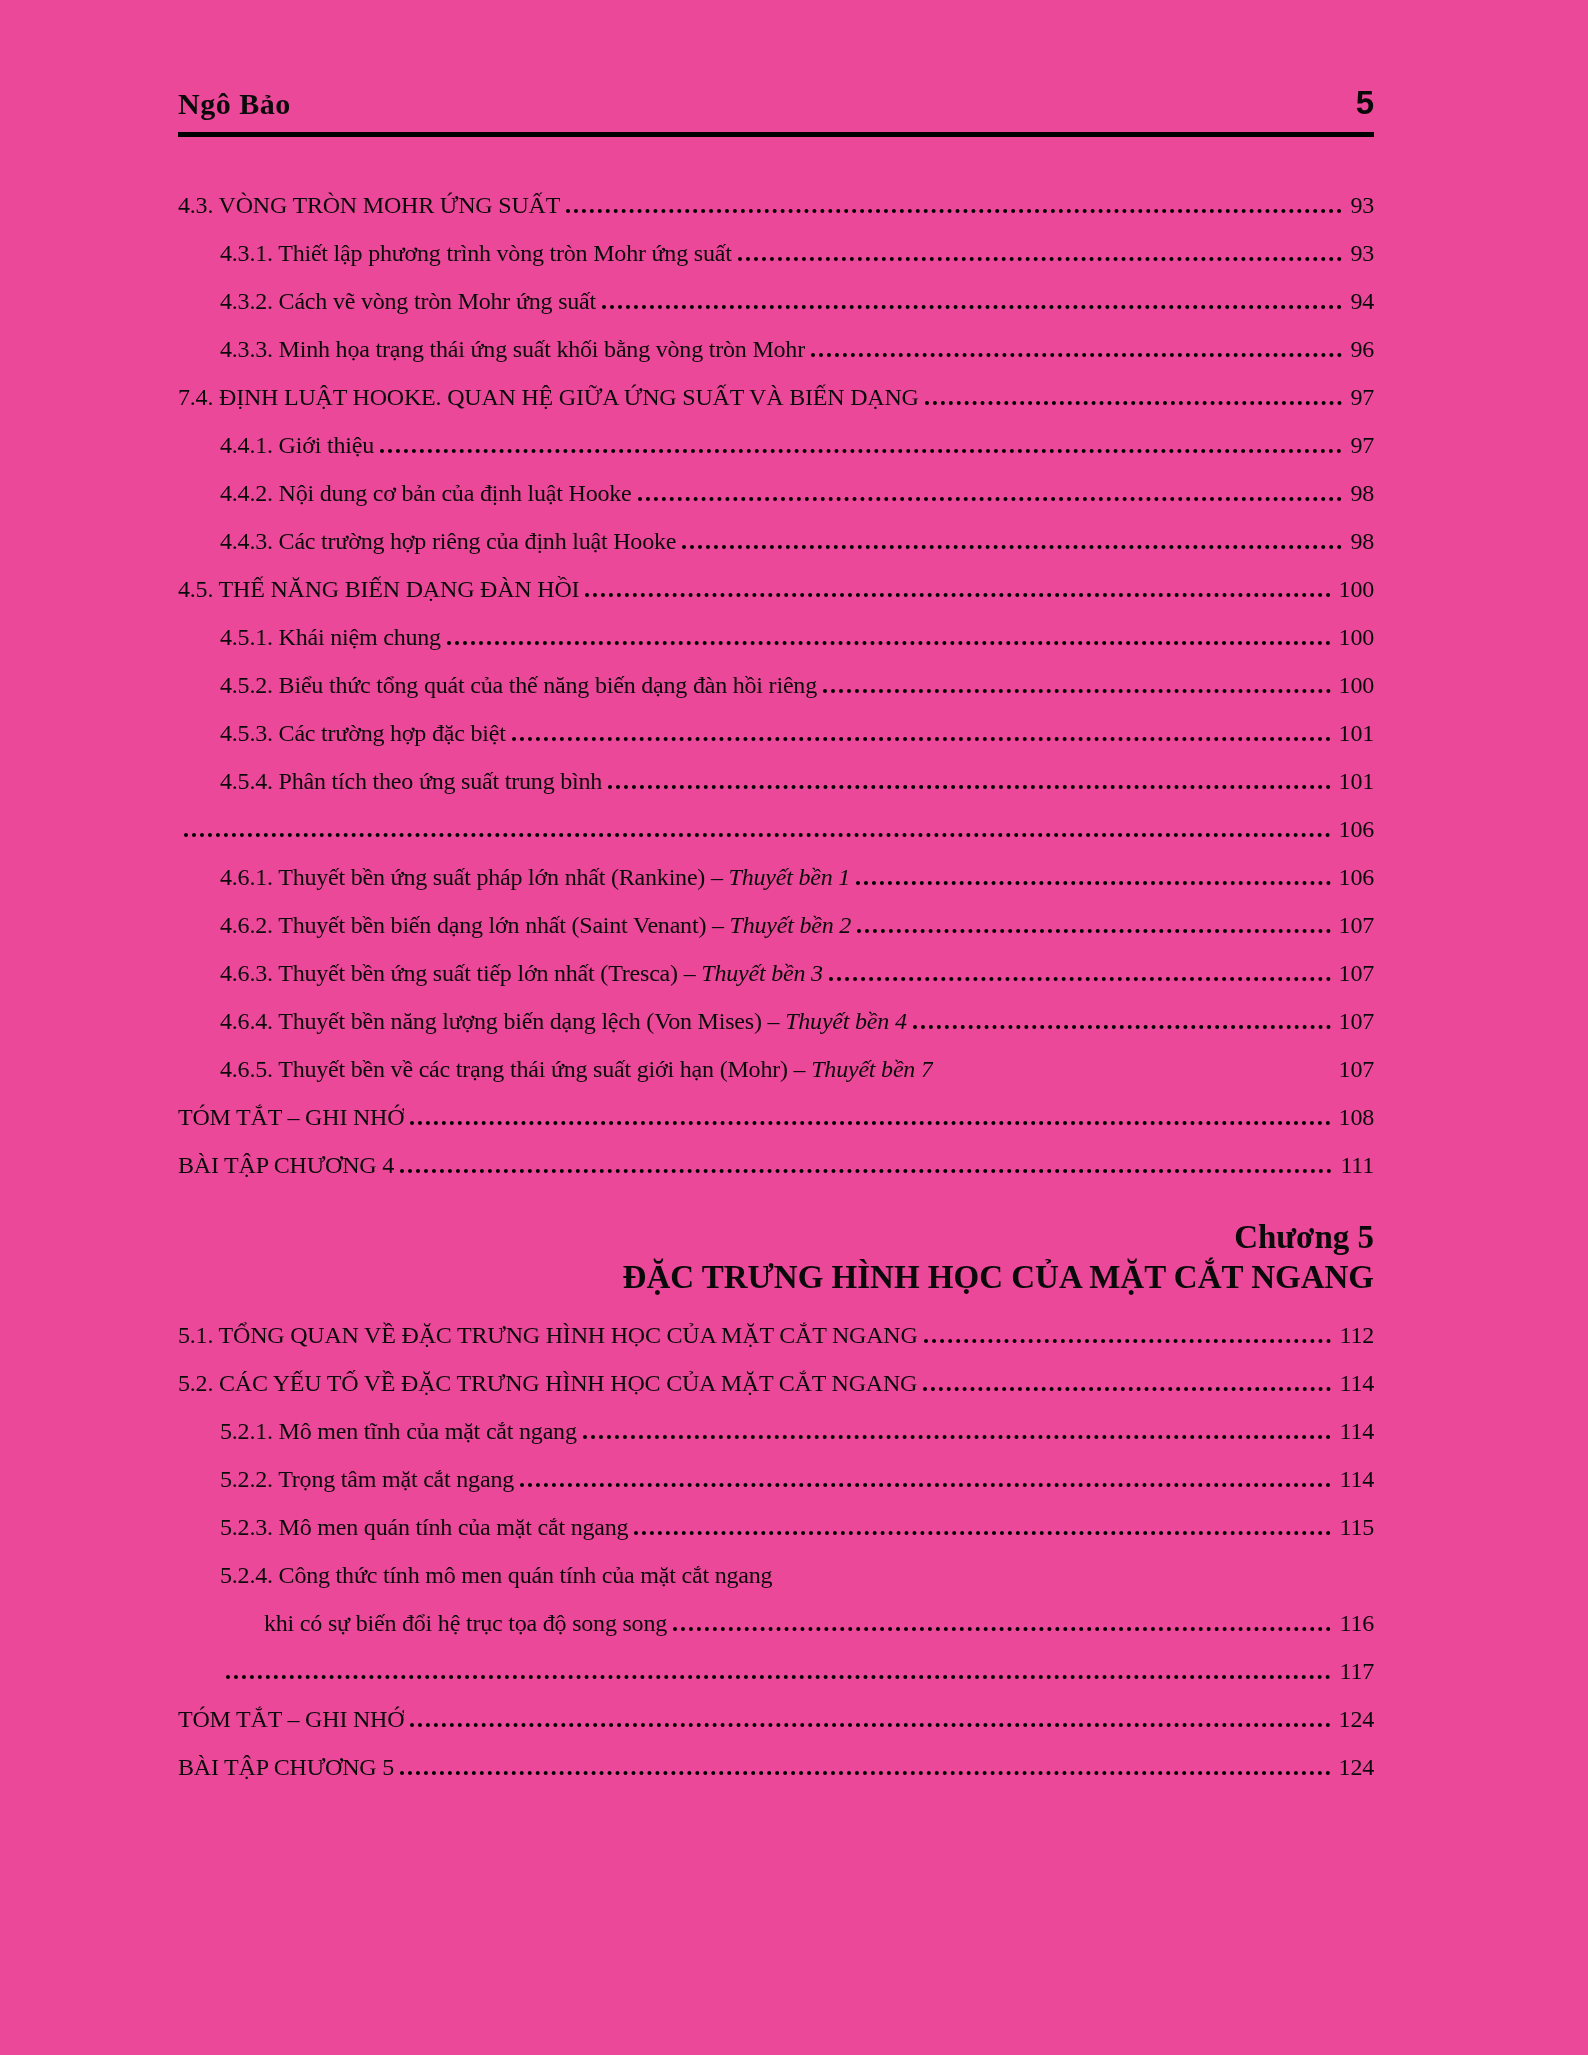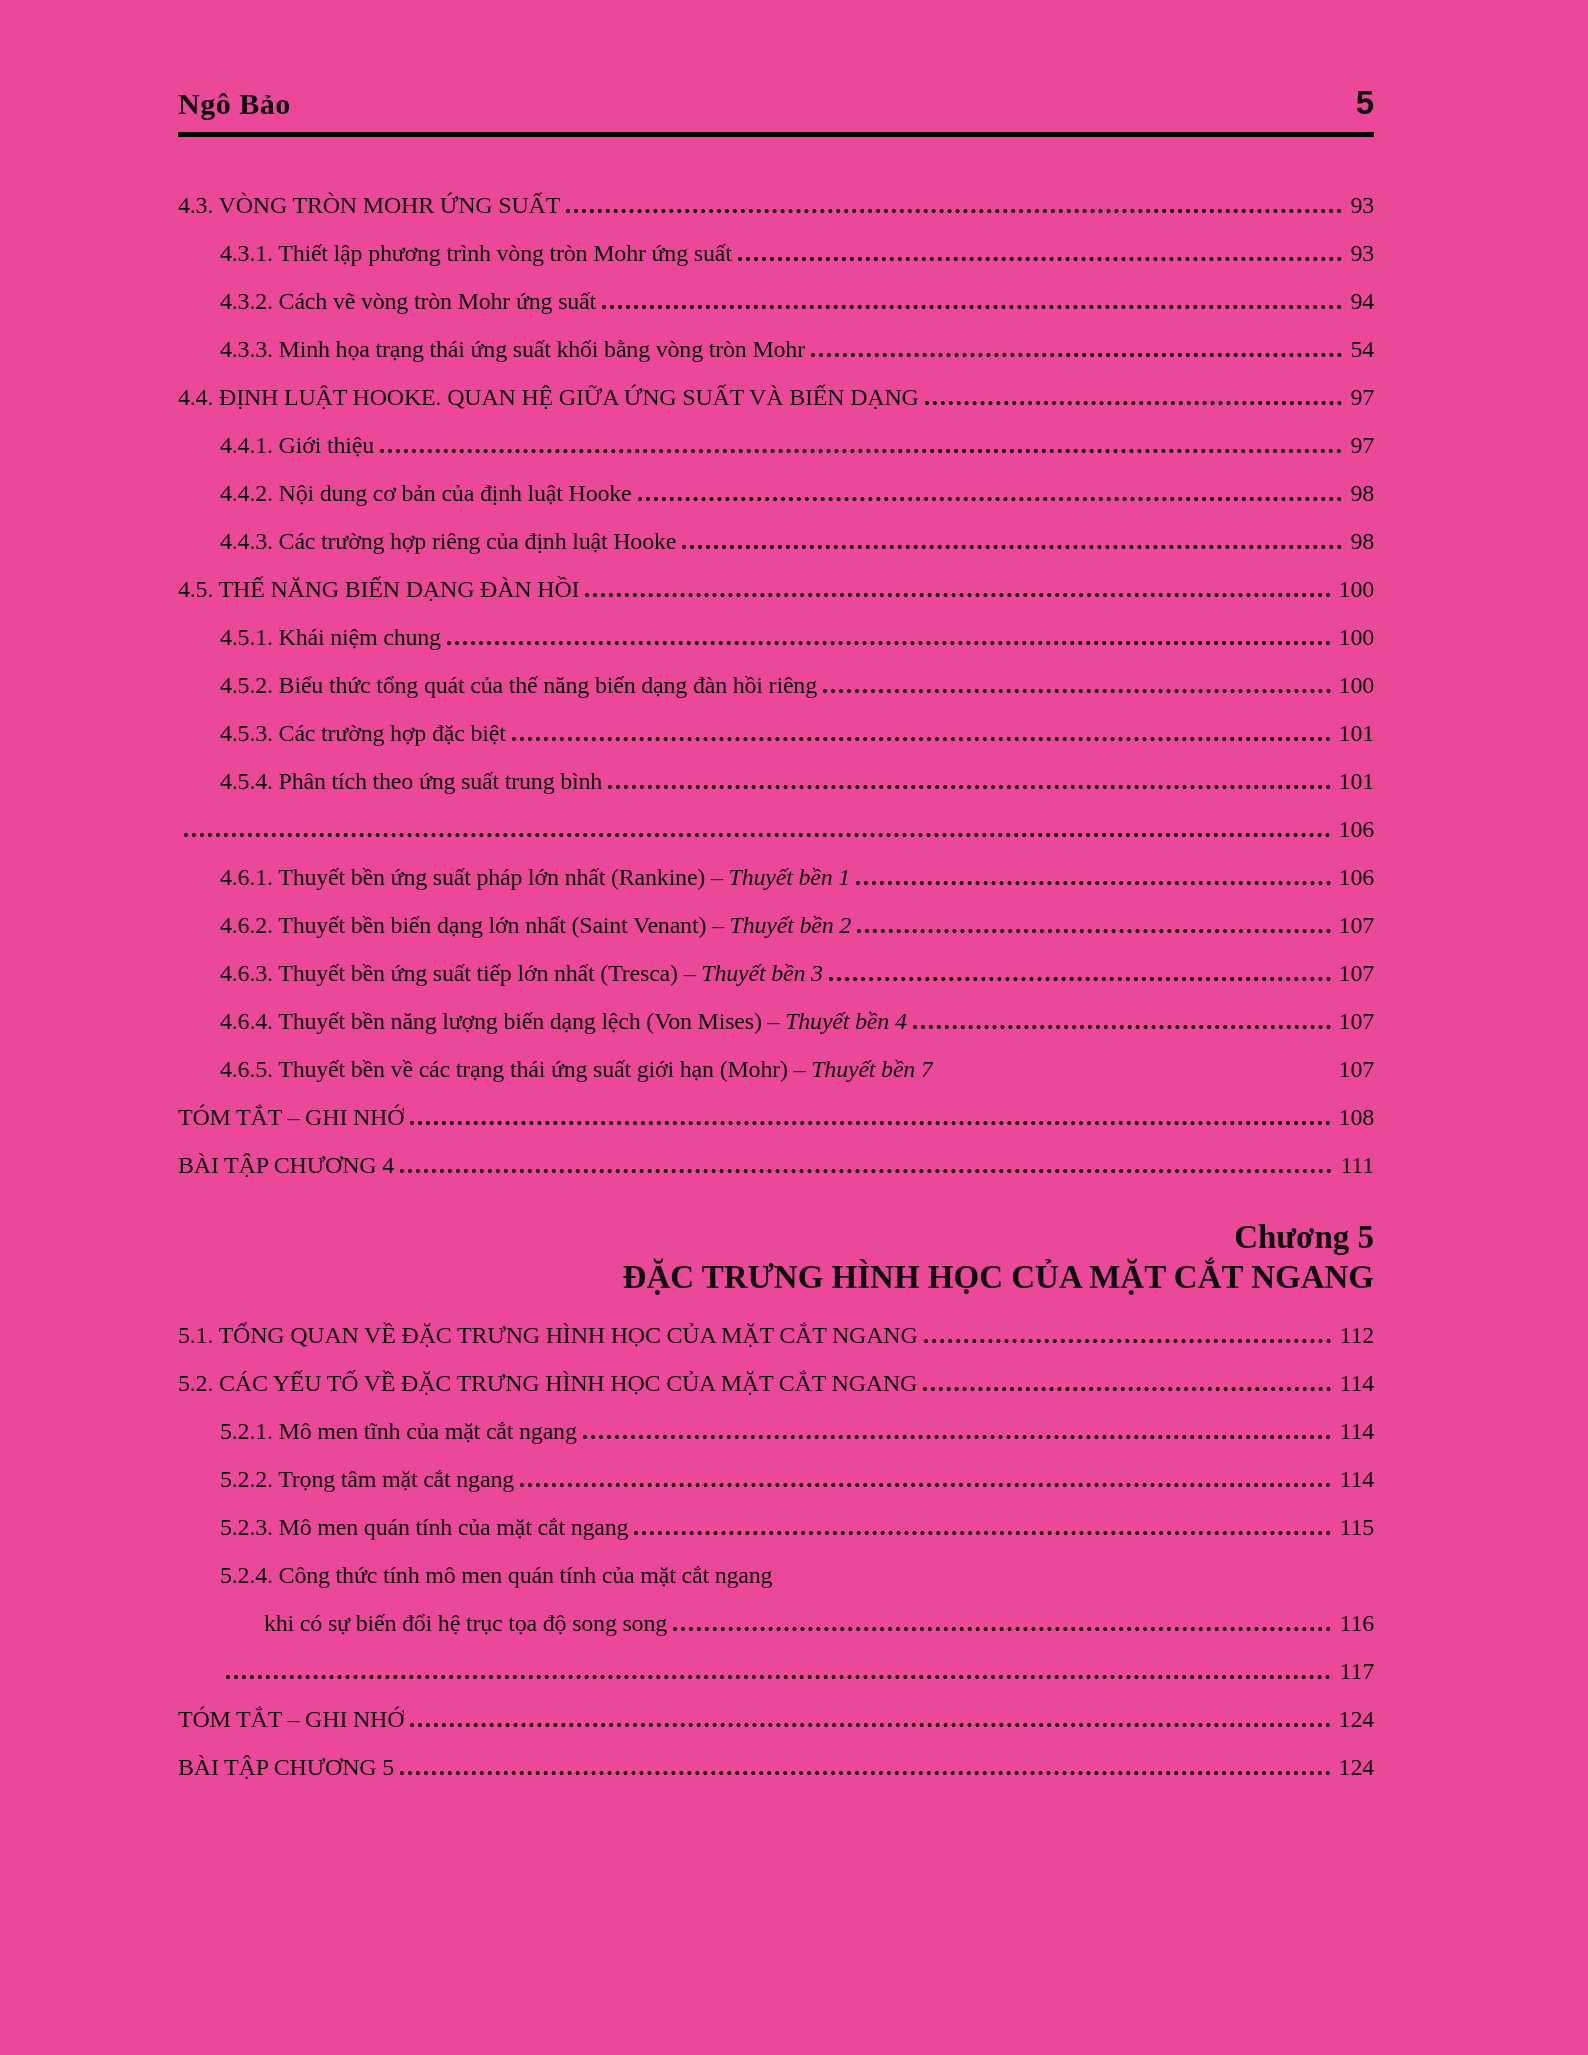--- a/index.html
+++ b/index.html
@@ -65,25 +65,25 @@
 
   <div class="toc-row lvl-2">
     <span class="title"><span>4.3.2. Cách vẽ vòng tròn Mohr ứng suất</span><span class="it"></span></span>
     <span class="dots"></span>
     <span class="pgnum">94</span>
   </div>
 
   <div class="toc-row lvl-2">
     <span class="title"><span>4.3.3. Minh họa trạng thái ứng suất khối bằng vòng tròn Mohr</span><span class="it"></span></span>
     <span class="dots"></span>
-    <span class="pgnum">54</span>
-  </div>
-
-  <div class="toc-row lvl-1">
-    <span class="title"><span>4.4. ĐỊNH LUẬT HOOKE. QUAN HỆ GIỮA ỨNG SUẤT VÀ BIẾN DẠNG</span><span class="it"></span></span>
+    <span class="pgnum">96</span>
+  </div>
+
+  <div class="toc-row lvl-1">
+    <span class="title"><span>7.4. ĐỊNH LUẬT HOOKE. QUAN HỆ GIỮA ỨNG SUẤT VÀ BIẾN DẠNG</span><span class="it"></span></span>
     <span class="dots"></span>
     <span class="pgnum">97</span>
   </div>
 
   <div class="toc-row lvl-2">
     <span class="title"><span>4.4.1. Giới thiệu</span><span class="it"></span></span>
     <span class="dots"></span>
     <span class="pgnum">97</span>
   </div>
 

